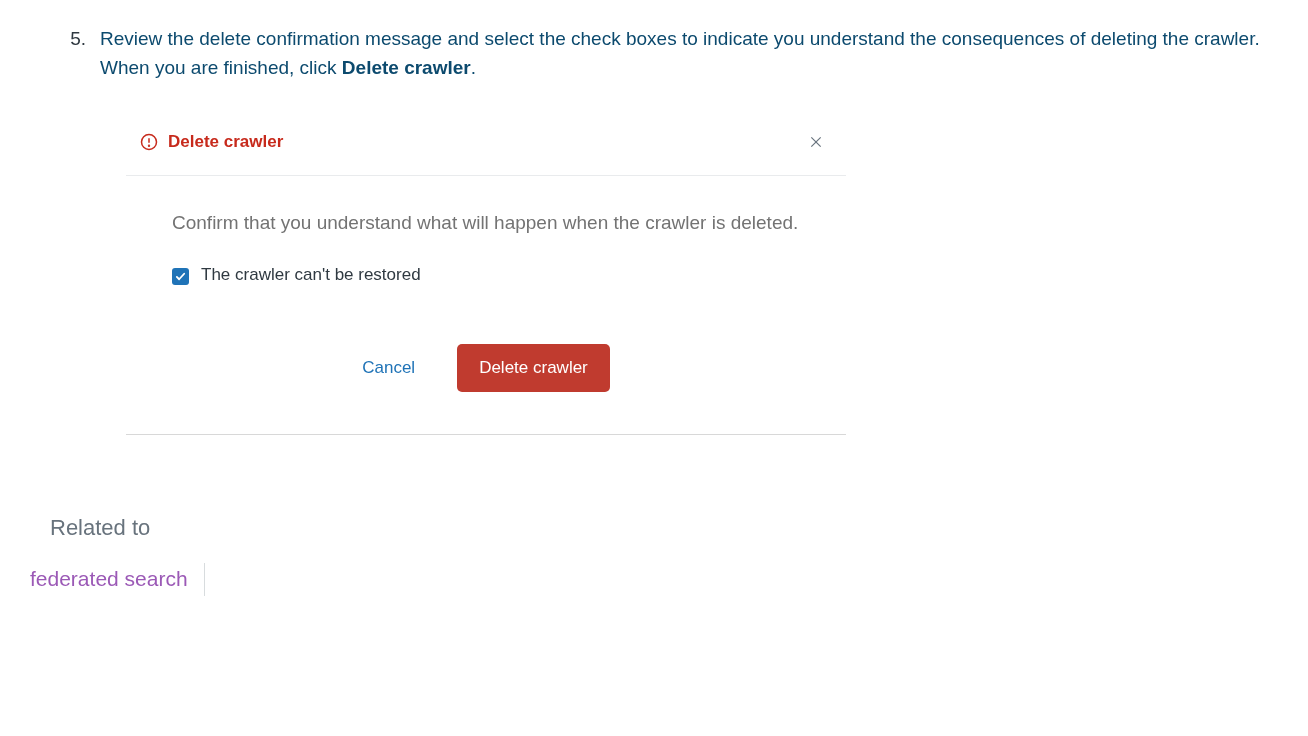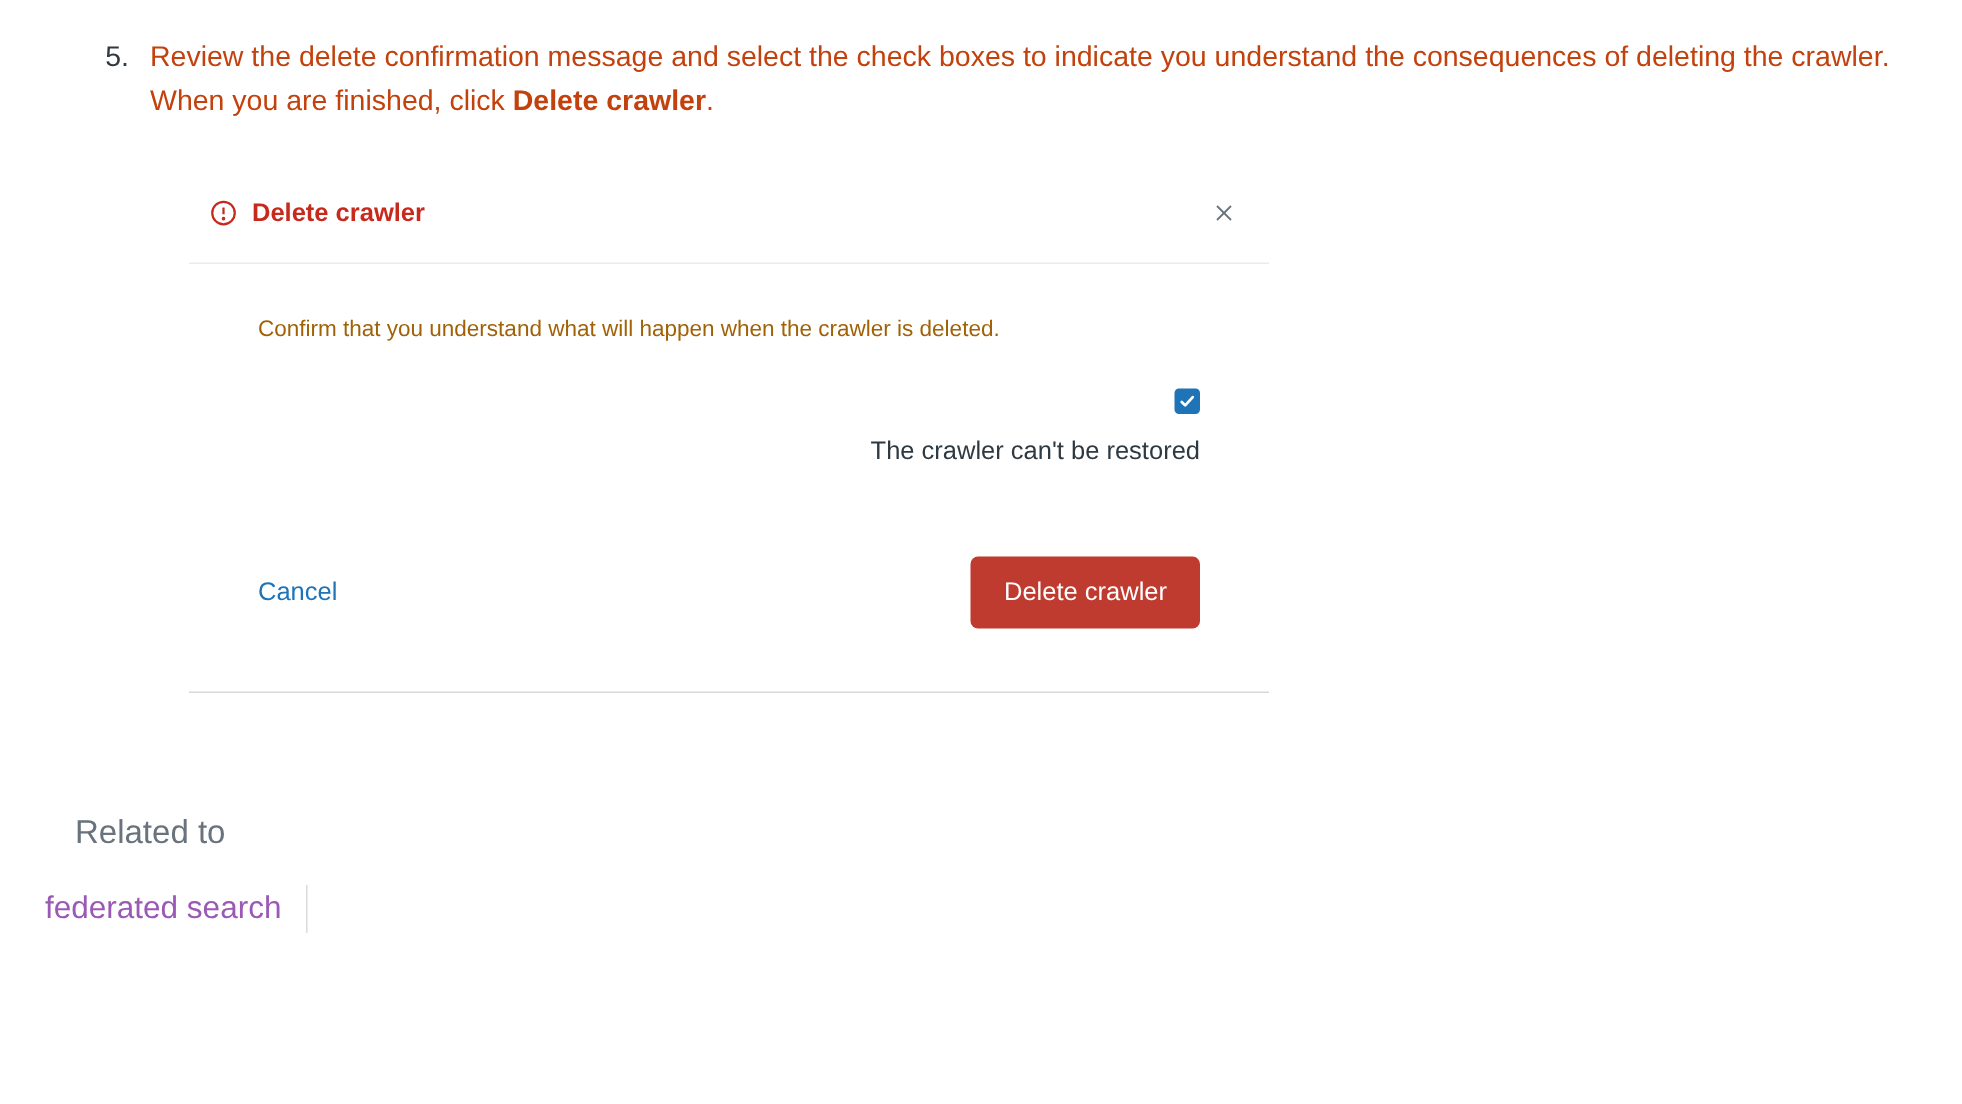--- a/index.html
+++ b/index.html
@@ -19,21 +19,21 @@
     .step-number {
       min-width: 60px;
       text-align: right;
       font-size: 19px;
       color: #2f3941;
       padding-right: 4px;
     }
     .step-text {
       flex: 1;
       font-size: 19px;
-      color: #c2410c;
+      color: #0c4a6e;
     }
     .step-text strong { font-weight: 700; }
     .modal-shot {
       margin-left: 96px;
       width: 720px;
       background: #fff;
       border-bottom: 1px solid #d8d8d8;
     }
     .modal-header {
       display: flex;
@@ -61,54 +61,53 @@
     .close-icon {
       width: 16px;
       height: 16px;
       color: #68737d;
       cursor: pointer;
     }
     .modal-body {
       padding: 32px 46px 50px 46px;
     }
     .confirm-text {
-      font-size: 15px;
-      color: #a16207;
+      font-size: 19px;
+      color: #737373;
       line-height: 1.55;
       margin-bottom: 24px;
     }
     .check-row {
       display: flex;
-      align-items: flex-end;
+      align-items: center;
       gap: 12px;
       margin-bottom: 6px;
       font-size: 17px;
       color: #2f3941;
       line-height: 1.55;
-      flex-direction: column;
     }
     .checkbox {
       width: 17px;
       height: 17px;
       background: #1f73b7;
       border-radius: 3px;
       flex-shrink: 0;
       display: flex;
       align-items: center;
       justify-content: center;
       margin-top: 4px;
     }
     .checkbox svg {
       width: 11px;
       height: 11px;
       color: #fff;
     }
     .modal-footer {
       display: flex;
-      justify-content: space-between;
+      justify-content: center;
       align-items: center;
       gap: 42px;
       padding: 0 46px 42px 46px;
     }
     .cancel-btn {
       color: #1f73b7;
       font-size: 17px;
       background: none;
       border: none;
       cursor: pointer;

